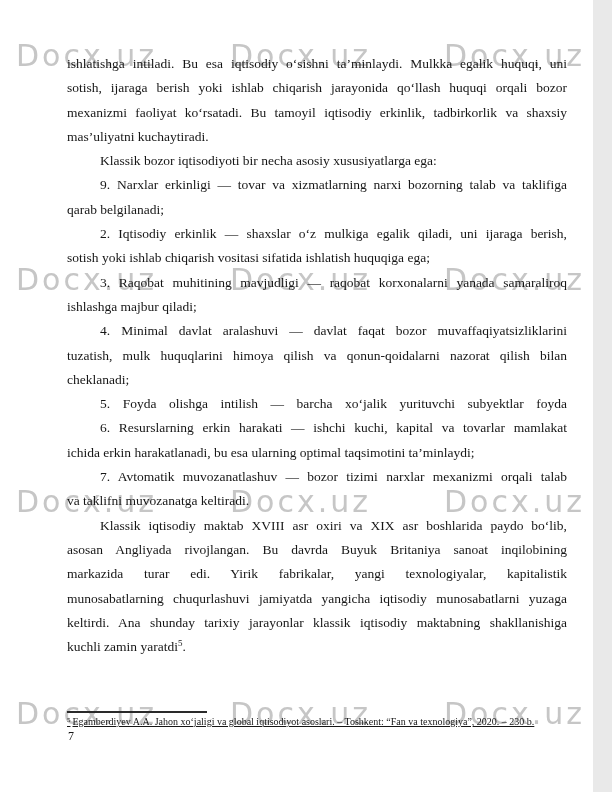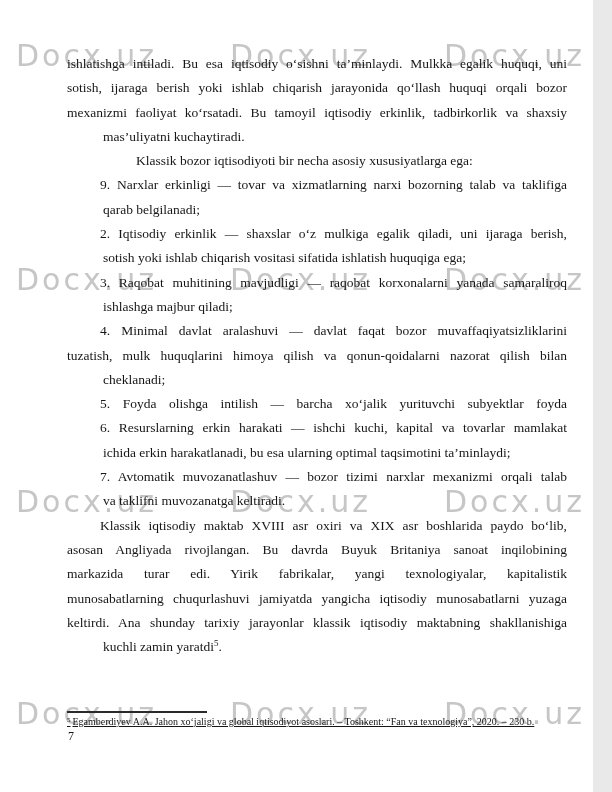--- a/index.html
+++ b/index.html
@@ -45,21 +45,20 @@
     line-height: 24.3px;
     font-size: 13.5px;
     text-align: justify;
     text-align-last: justify;
     overflow: hidden;
     white-space: normal;
   }
   .line.last {
     text-align: left;
     text-align-last: left;
-    margin-left: 36px;
   }
   .line.indent {
     text-indent: 33px;
   }
   .line sup {
     font-size: 9px;
     line-height: 0;
     vertical-align: 5px;
   }
   

